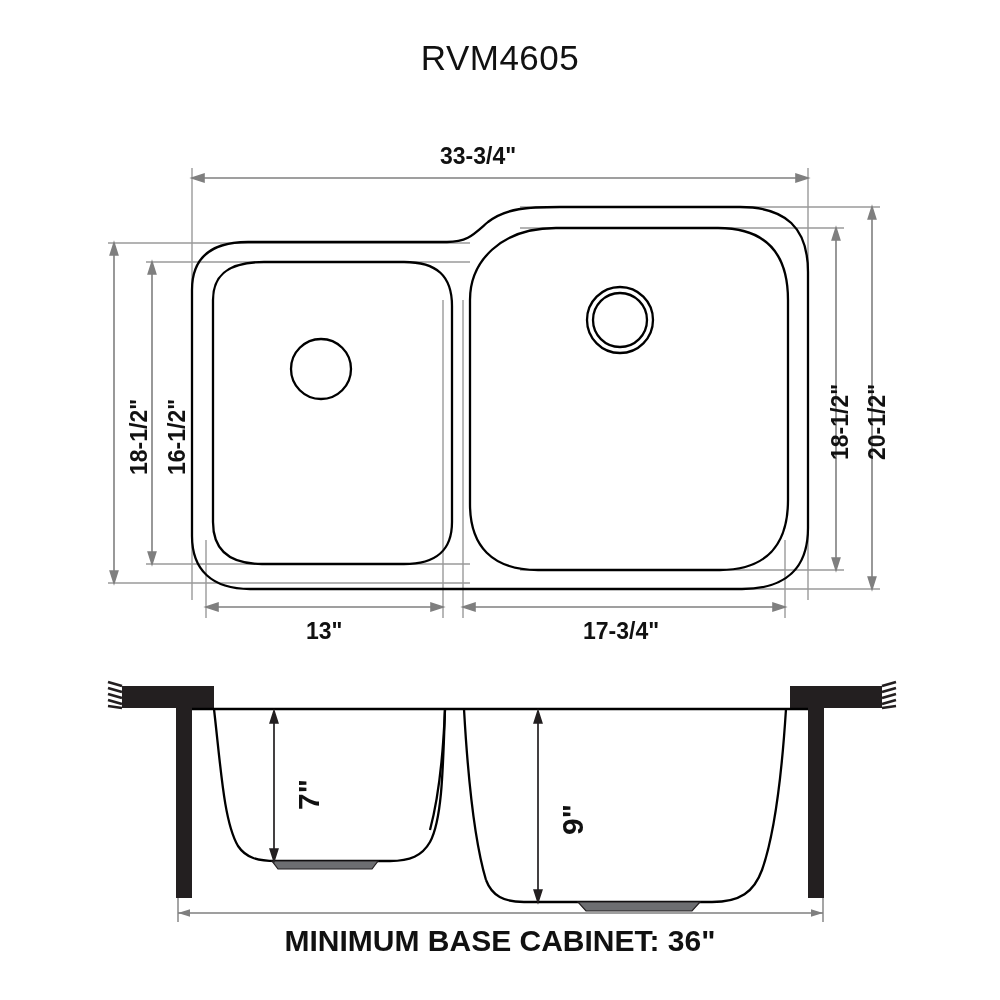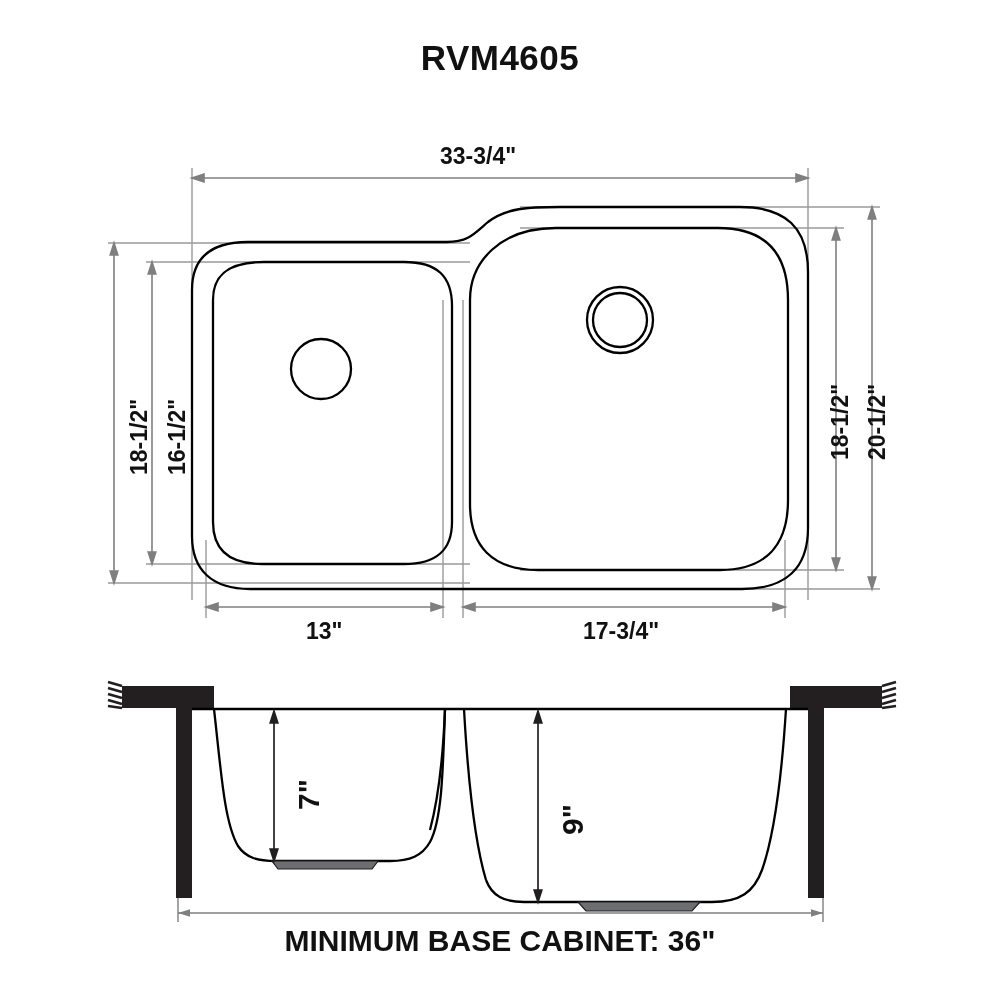--- a/index.html
+++ b/index.html
@@ -28,21 +28,21 @@
     width: 1000px;
     height: 1000px;
   }
   .title {
     position: absolute;
     left: 0;
     top: 38px;
     width: 1000px;
     text-align: center;
     font-size: 35px;
-    font-weight: bold;
+    font-weight: normal;
     letter-spacing: 0.5px;
     color: #111111;
   }
   .caption {
     position: absolute;
     left: 0;
     top: 924px;
     width: 1000px;
     text-align: center;
     font-size: 30px;

